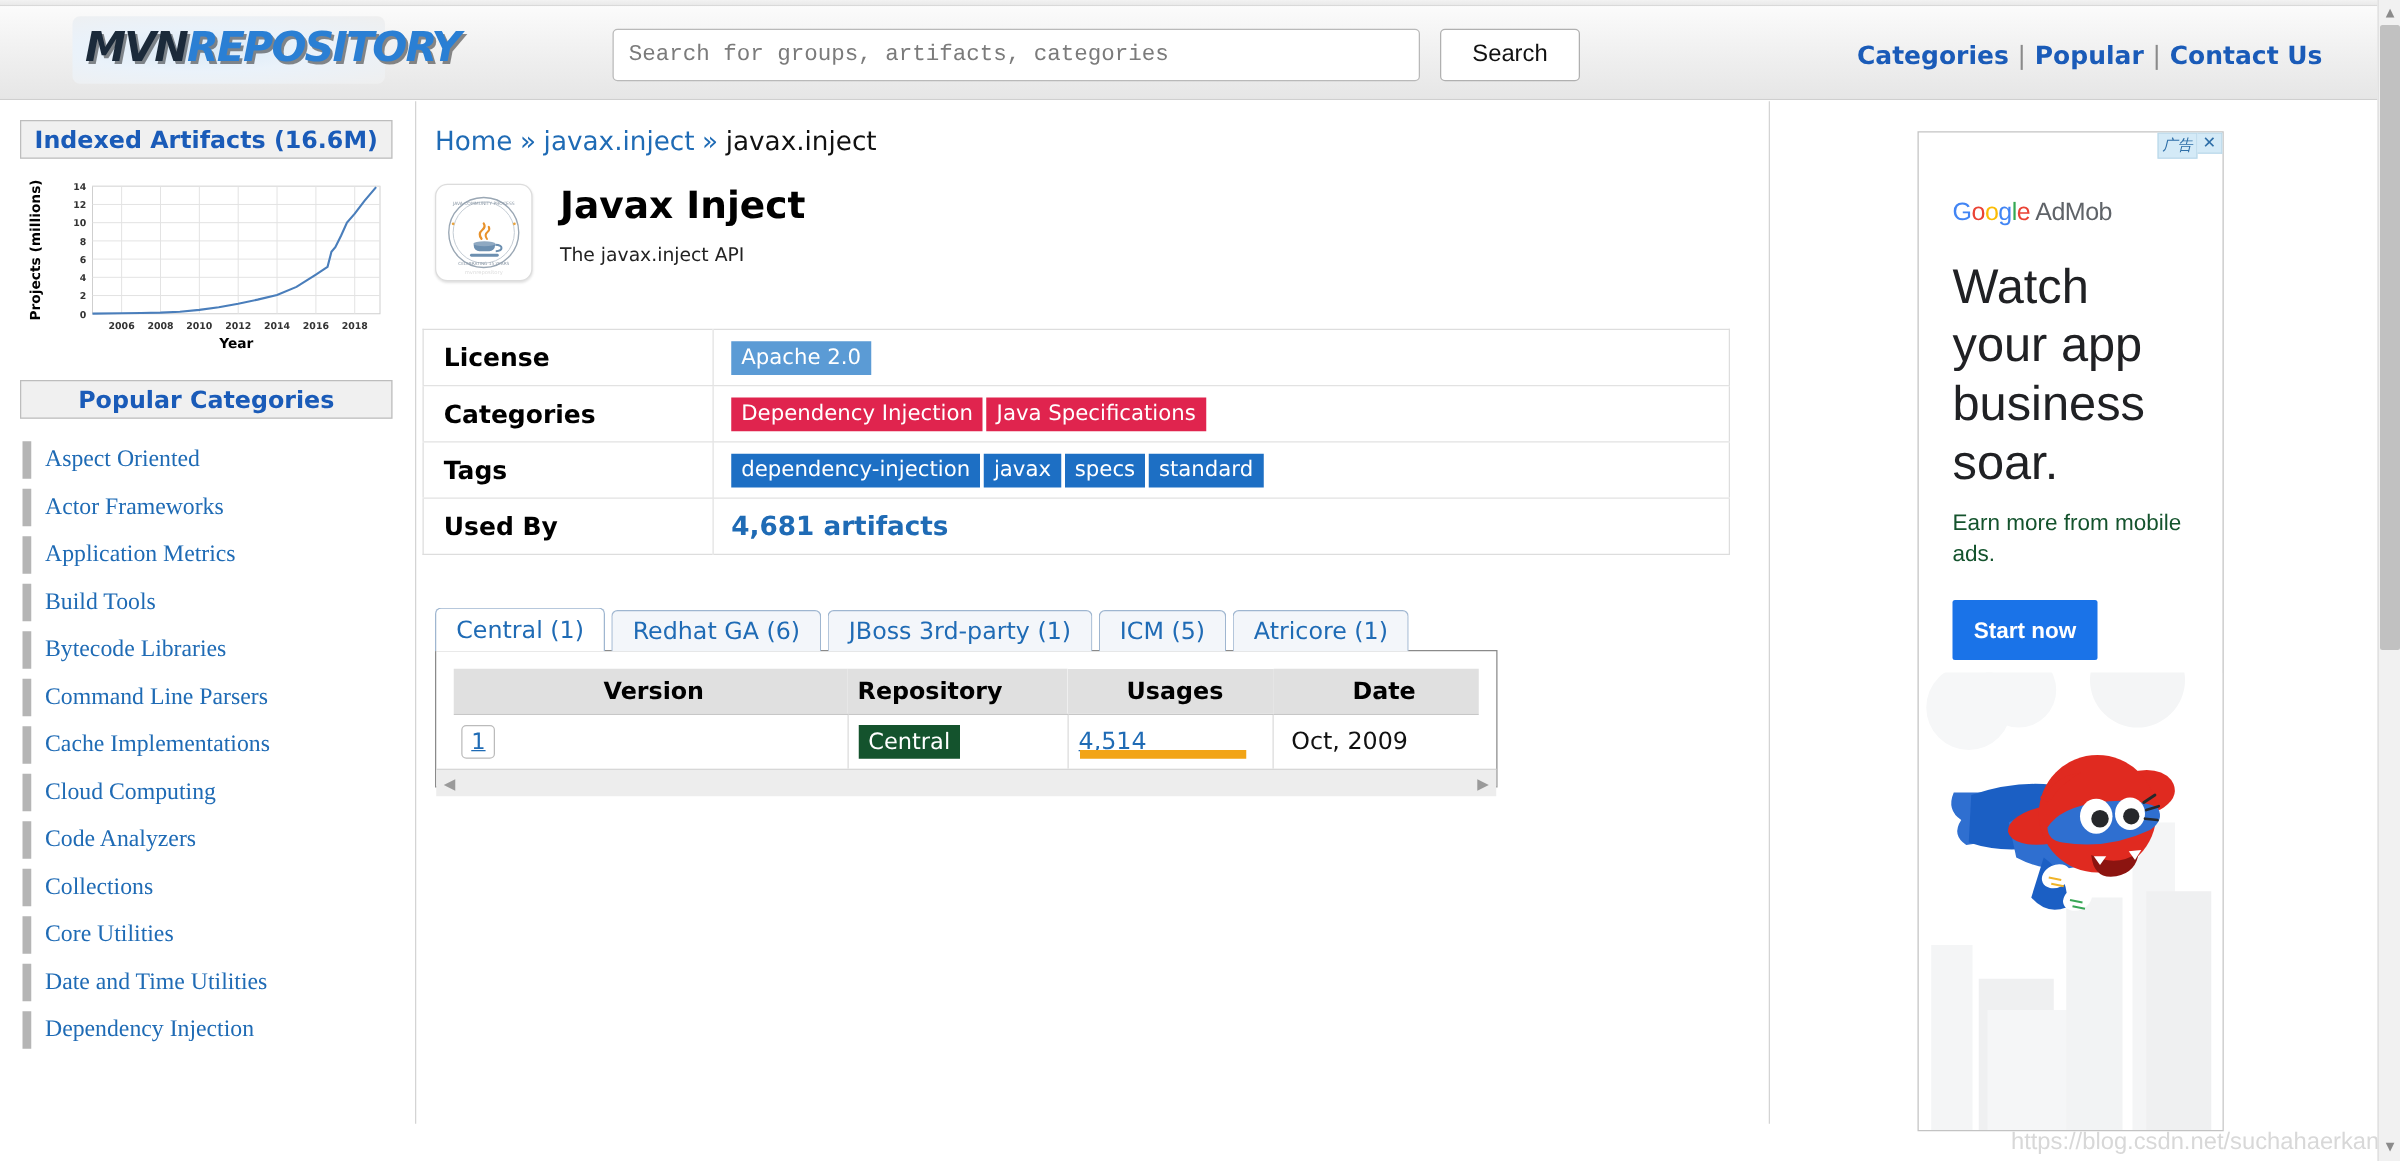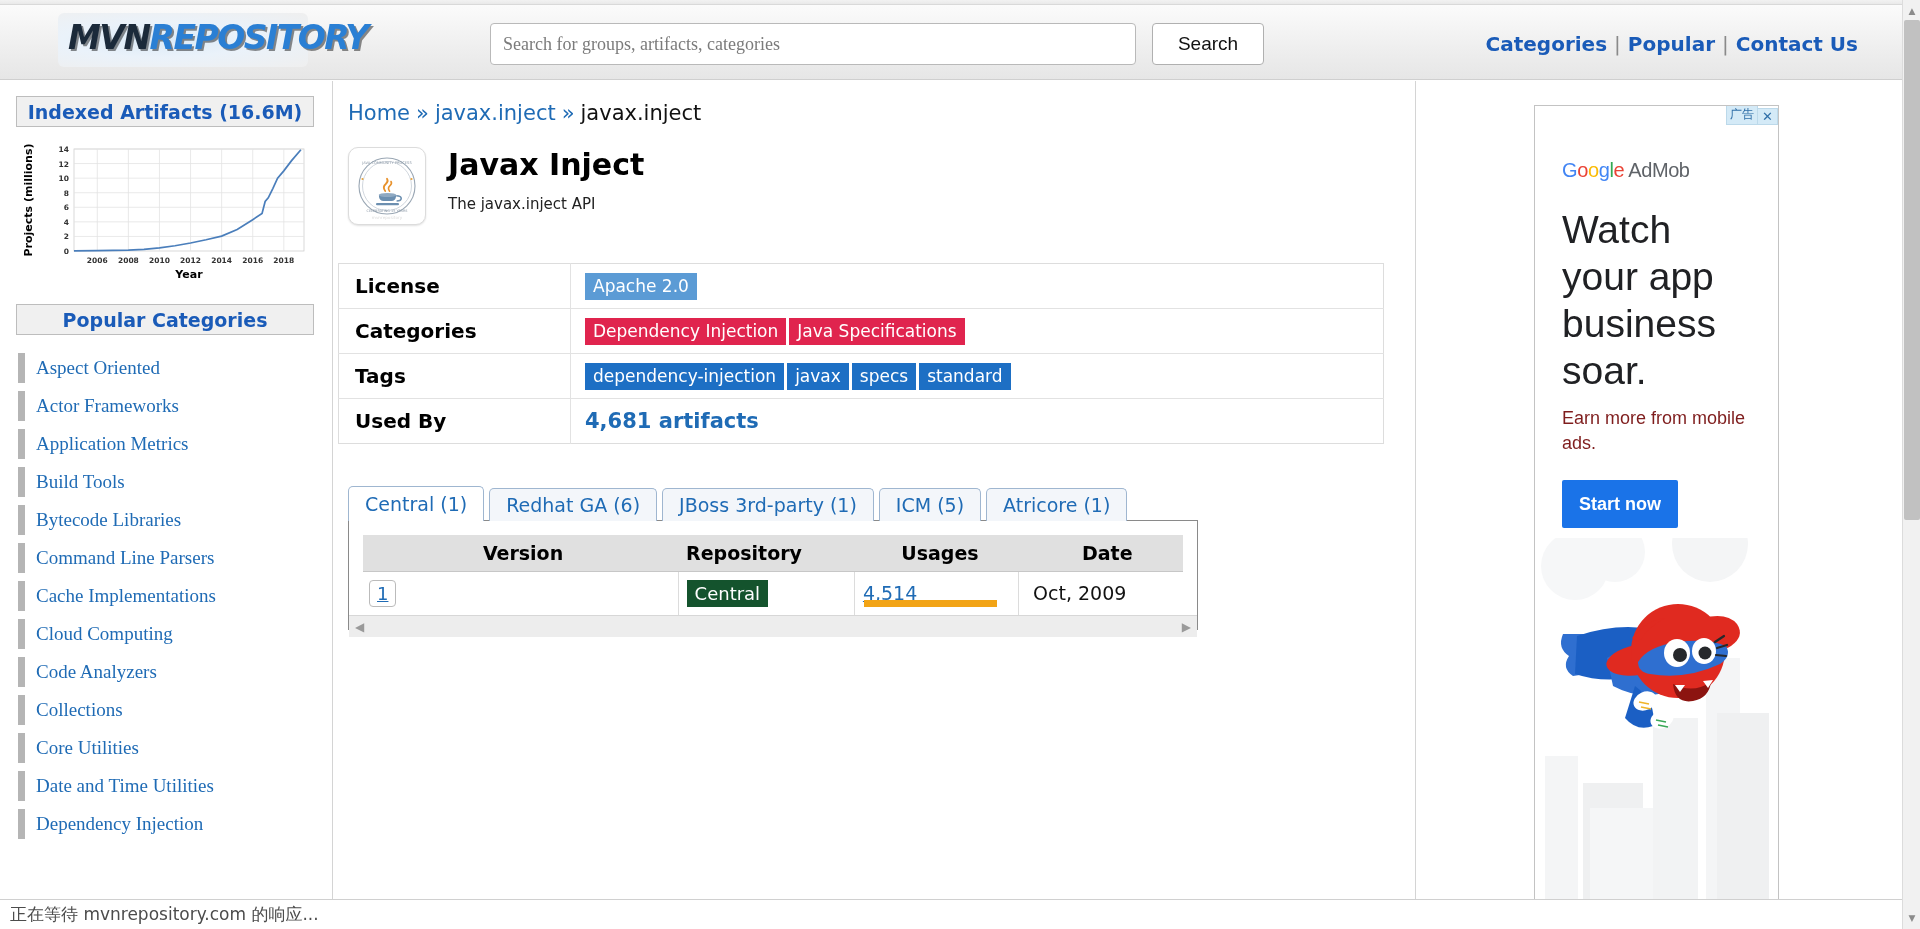--- a/index.html
+++ b/index.html
@@ -41,21 +41,21 @@
     text-shadow: 2px 2px 0 rgba(0,0,0,0.45);
   }
   .logo-a { color: #1b2a3a; }
   .logo-b { color: #2a7fd4; }
 
   .search-input {
     position: absolute; left: 490px; top: 18px;
     width: 646px; height: 42px;
     border: 1px solid #b9b9b9; border-radius: 4px;
     background: #fff;
-    font-family: Liberation Serif, serif;
+    font-family: Liberation Mono, monospace;
     font-size: 18px; color: #333;
     padding: 0 12px;
     outline: none;
   }
   .search-input::placeholder { color: #7b7b7b; }
   .search-btn {
     position: absolute; left: 1152px; top: 18px;
     width: 112px; height: 42px;
     border: 1px solid #b0b0b0; border-radius: 4px;
     background: #fff;
@@ -269,22 +269,23 @@
   }
   .ad-box {
     position: absolute; left: 118px; top: 24px;
     width: 245px; height: 800px;
     background: #fff;
     border: 1px solid #c3c3c3;
     overflow: hidden;
   }
   .ad-topbar {
     position: absolute; right: 0; top: 0;
-    display: flex; align-items: flex-end; height: 19px;
+    display: flex; align-items: flex-start; height: 19px;
     z-index: 5;
+    font-style: italic;
   }
   .ad-label {
     background: #d4eaf7; color: #2f6fa8;
     font-size: 12px; padding: 1px 3px;
     border: 1px solid #bcd9ea;
     font-family: "DejaVu Sans", sans-serif;
   }
   .ad-close {
     background: #d4eaf7; color: #2f6fa8;
     font-size: 13px; padding: 0 4px;
@@ -304,21 +305,21 @@
   .ad-head {
     position: absolute; left: 27px; top: 100px;
     width: 195px;
     font-family: "Liberation Sans", sans-serif;
     font-size: 39px; line-height: 47px; color: #202124;
   }
   .ad-sub {
     position: absolute; left: 27px; top: 300px;
     width: 190px;
     font-family: "Liberation Sans", sans-serif;
-    font-size: 18px; line-height: 25px; color: #7f1d1d;
+    font-size: 18px; line-height: 25px; color: #14532d;
   }
   .ad-cta {
     position: absolute; left: 27px; top: 374px;
     width: 116px; height: 48px;
     background: #1a73e8; color: #fff;
     border: none; border-radius: 2px;
     font-family: "Liberation Sans", sans-serif;
     font-size: 18px; font-weight: bold;
     cursor: pointer;
   }
@@ -602,23 +603,20 @@
           <path d="M104 164 l10 2 M106 169 l10 2" stroke="#f0b429" stroke-width="1.6" fill="none"></path>
           <path d="M121 182 l10 2 M123 187 l10 2" stroke="#3aa757" stroke-width="1.6" fill="none"></path>
         </svg>
       </div>
 
     </div>
   </div>
 
   <div class="ad-watermark">https://blog.csdn.net/suchahaerkang</div>
 
-  <div class="statusbar">
-    <span>正在等待 mvnrepository.com 的响应...</span>
-  </div>
 
   <div class="scrollbar">
     <div class="sb-up">▲</div>
     <div class="sb-thumb"></div>
     <div class="sb-down">▼</div>
   </div>
 
 </div>
 
 </body></html>

